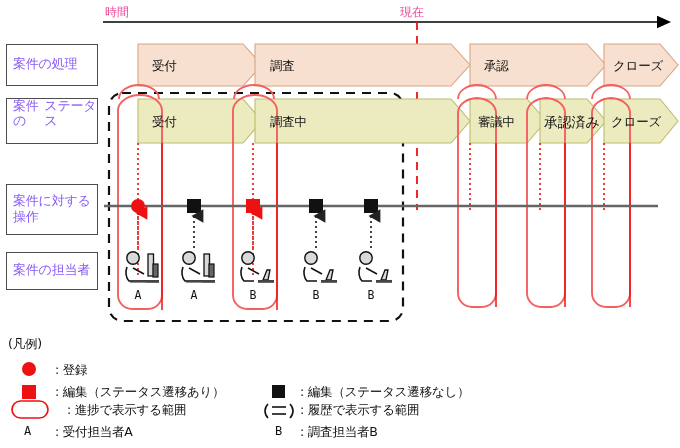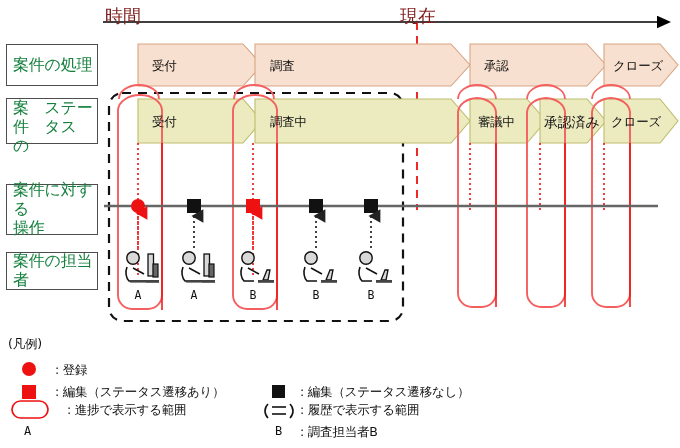--- a/index.html
+++ b/index.html
@@ -13,36 +13,37 @@
   #stage{position:absolute;left:0;top:0;width:680px;height:448px;}
   svg#diagram{position:absolute;left:0;top:0;width:680px;height:448px;}
 
   .rowlabel{
     position:absolute;
     border:1.6px solid #4d4d4d;
     background:#ffffff;
     box-sizing:border-box;
     display:flex;align-items:center;
     padding-left:6px;
-    font-size:16px;
+    font-size:13px;
     line-height:1.18;
-    color:#15803d;
+    color:#8b5cf6;
     letter-spacing:-0.2px;
+    font-family:Liberation Mono, monospace;
   }
   .chev-text{
     position:absolute;
     font-size:12.5px;
     color:#111;
     white-space:nowrap;
     letter-spacing:-0.2px;
   }
   .axis-cap{
     position:absolute;
-    font-size:18px;
-    color:#7f1d1d;
+    font-size:12px;
+    color:#ec4899;
     white-space:nowrap;
   }
   .person-letter{
     position:absolute;
     font-size:11.5px;
     font-family:"DejaVu Sans Mono","Liberation Mono",monospace;
     color:#111;
     text-align:center;
     width:20px;
   }
@@ -258,19 +259,20 @@
   <div class="person-letter" style="left:243px;top:288px;">B</div>
   <div class="person-letter" style="left:306px;top:288px;">B</div>
   <div class="person-letter" style="left:361px;top:288px;">B</div>
 
   <div class="legend-title">(凡例)</div>
 
   <div class="legend-text" style="left:55px;top:362px;">: 登録</div>
   <div class="legend-text" style="left:55px;top:384px;">: 編集（ステータス遷移あり）</div>
   <div class="legend-text" style="left:67px;top:402px;">: 進捗で表示する範囲</div>
   <div class="legend-key" style="left:24px;top:424px;">A</div>
+  <div class="legend-text" style="left:55px;top:424px;">: 受付担当者A</div>
 
   <div class="legend-text" style="left:300px;top:402px;">: 履歴で表示する範囲</div>
   <div class="legend-text" style="left:300px;top:384px;">: 編集（ステータス遷移なし）</div>
   <div class="legend-key" style="left:275px;top:424px;">B</div>
   <div class="legend-text" style="left:300px;top:424px;">: 調査担当者B</div>
 
 </div>
 
 </body></html>

